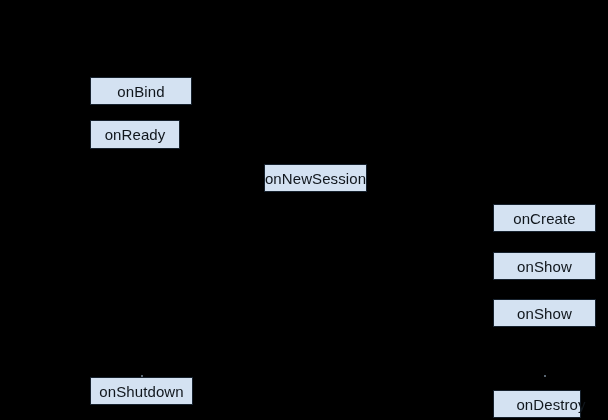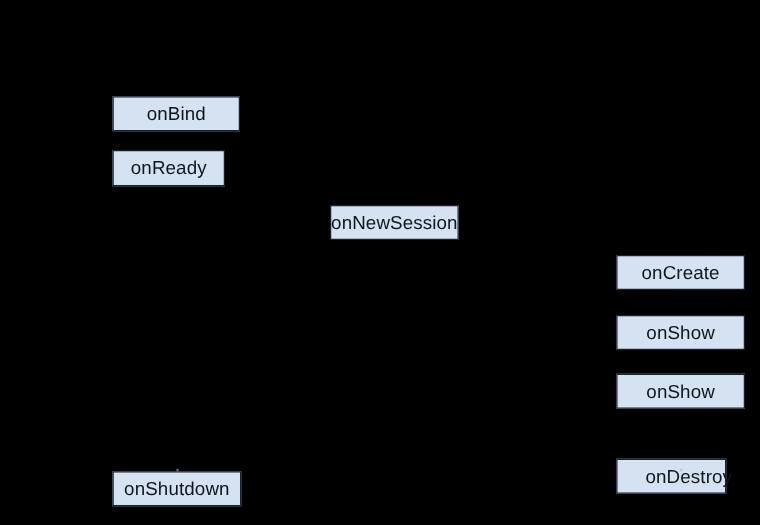--- a/index.html
+++ b/index.html
@@ -72,20 +72,20 @@
   </div>
 
   <div class="node" style="left:493px; top:299px; width:103px; height:28px;">
     <span class="node-label">onShow</span>
   </div>
 
   <div class="node" style="left:90px;  top:377px; width:103px; height:28px;">
     <span class="node-label">onShutdown</span>
   </div>
 
-  <div class="node" style="left:493px; top:367px; width:88px; height:28px;padding-left:28px;">
+  <div class="node" style="left:493px; top:390px; width:88px; height:28px;padding-left:28px;">
     <span class="node-label">onDestroy</span>
   </div>
 
   <div class="arrow-tip" style="left:141px; top:375px;"></div>
   <div class="arrow-tip" style="left:544px; top:375px;"></div>
 
 </div>
 
 </body></html>

